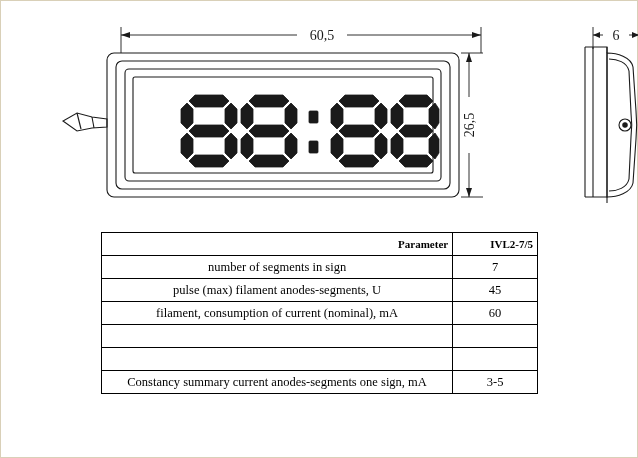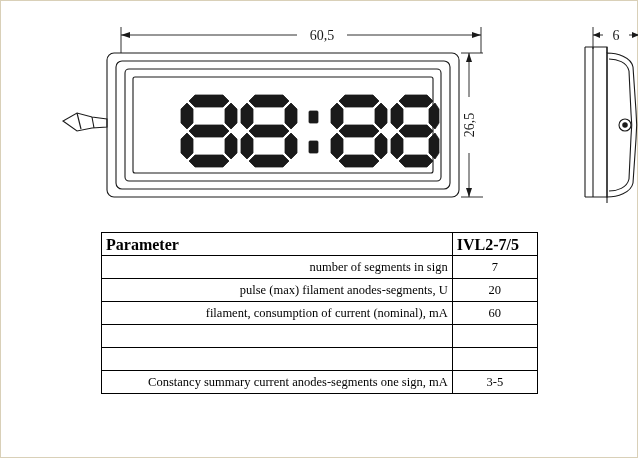--- a/index.html
+++ b/index.html
@@ -47,24 +47,24 @@
   }
   #spec-table td, #spec-table th {
     border: 1px solid #000;
     padding: 2px 4px;
     height: 18px;
     line-height: 15px;
     vertical-align: middle;
   }
   #spec-table th {
     font-weight: bold;
-    text-align: left;
-    font-size: 16px;
-  }
-  .col-param { width: 355px; text-align: right; }
+    text-align: right;
+    font-size: 11px;
+  }
+  .col-param { width: 355px; text-align: center; }
   .col-val   { width: 78px; text-align: center; margin-left: 28px; }
   .blank-row td { height: 18px; }
 </style>
 </head>
 <body>
 
 <div id="page">
 
   <div id="drawing">
     <svg width="638" height="228" viewBox="0 0 638 228">
@@ -192,21 +192,21 @@
         <th class="col-val">IVL2-7/5</th>
       </tr>
     </thead>
     <tbody>
       <tr>
         <td class="col-param">number of segments in sign</td>
         <td class="col-val">7</td>
       </tr>
       <tr>
         <td class="col-param">pulse (max) filament anodes-segments, U</td>
-        <td class="col-val">20</td>
+        <td class="col-val">45</td>
       </tr>
       <tr>
         <td class="col-param">filament, consumption of current (nominal), mA</td>
         <td class="col-val">60</td>
       </tr>
       <tr class="blank-row">
         <td class="col-param"></td>
         <td class="col-val"></td>
       </tr>
       <tr class="blank-row">

